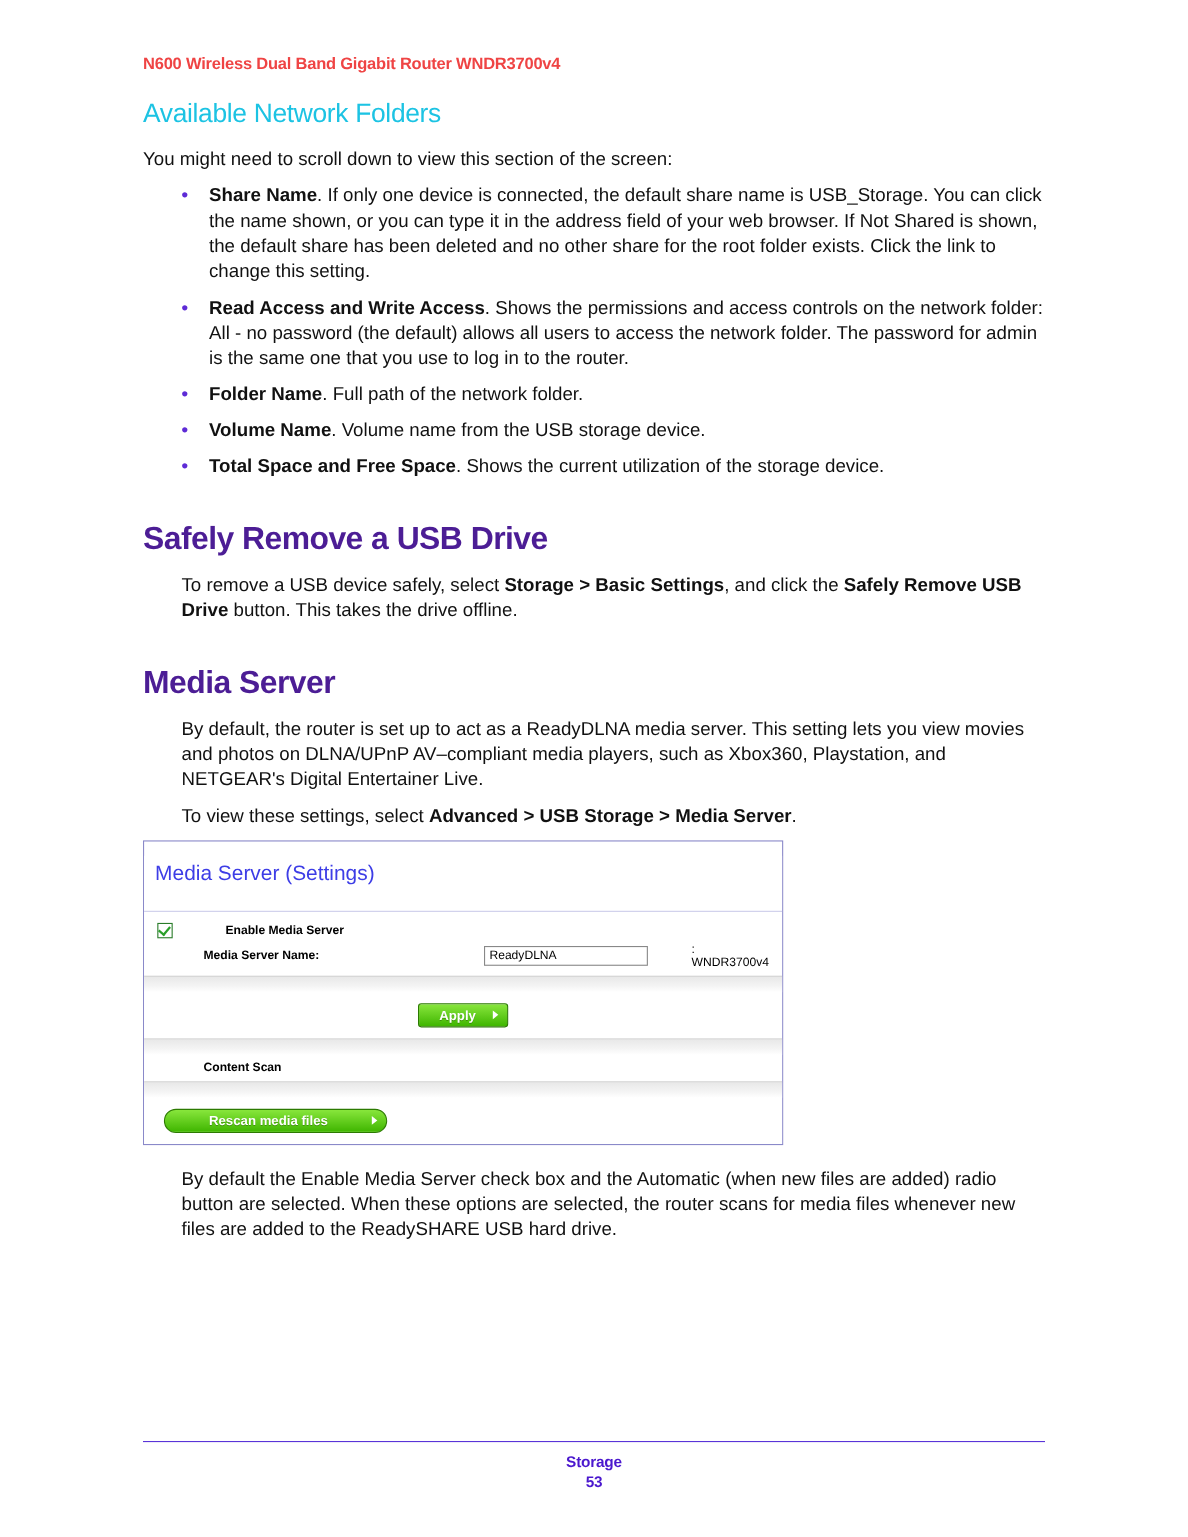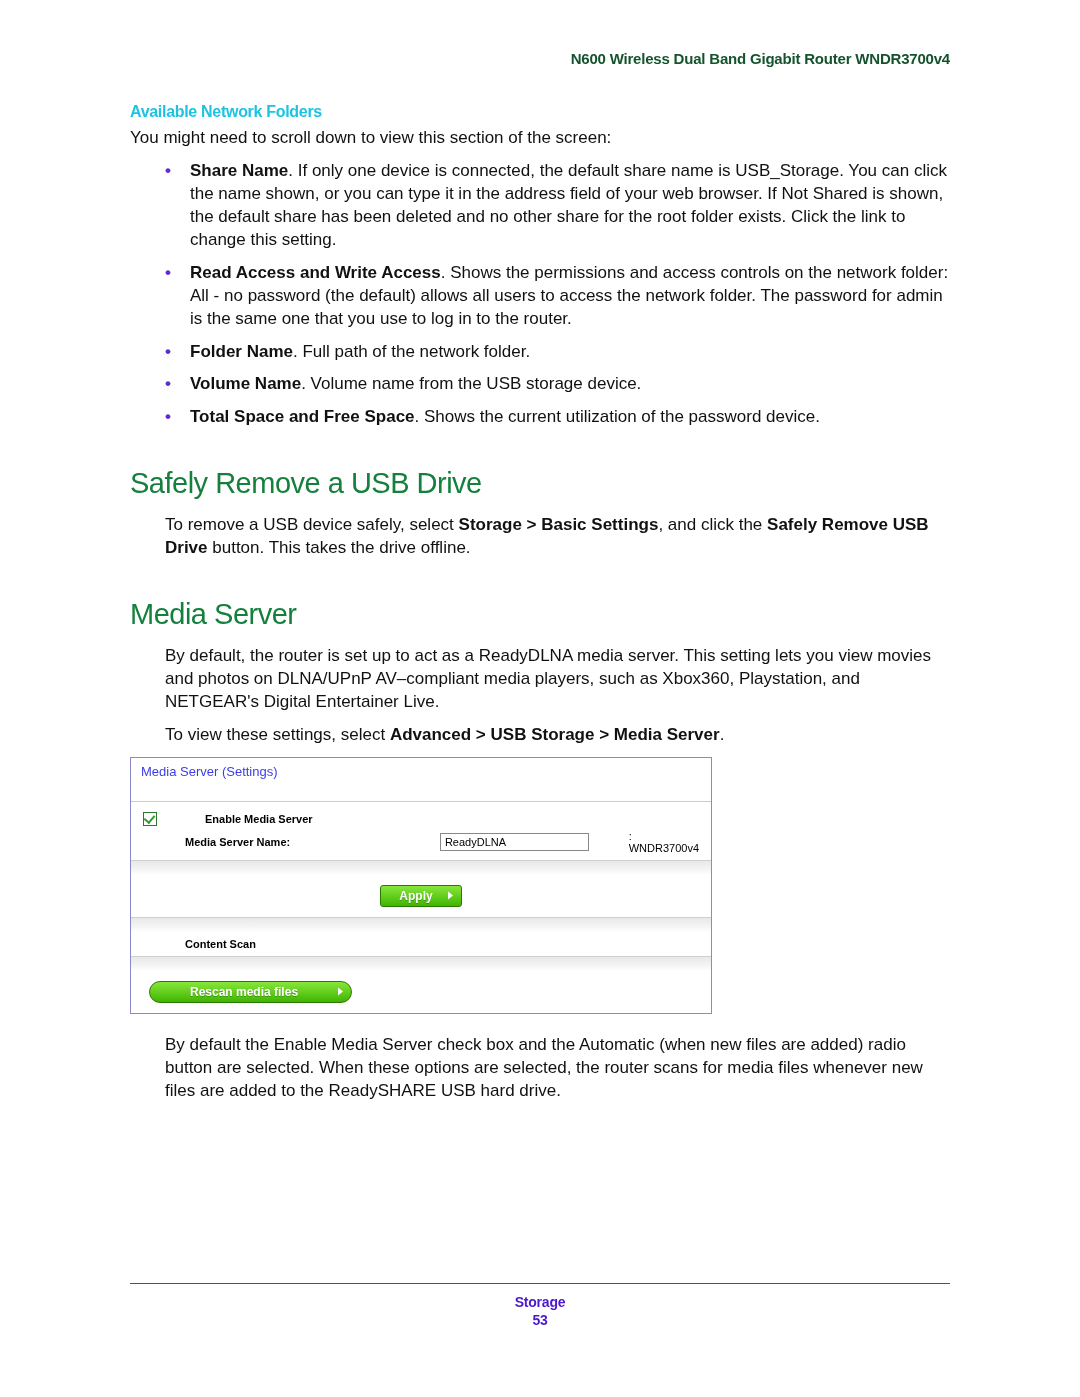--- a/index.html
+++ b/index.html
@@ -8,40 +8,40 @@
     font-family: Arial, Helvetica, sans-serif;
     background: #fff;
     color: #000;
     width: 1080px;
   }
   .page {
     padding: 50px 130px 40px 130px;
     box-sizing: border-box;
   }
   .doc-header {
-    text-align: right;
-    font-family: "Trebuchet MS", Arial, sans-serif;
-    font-weight: bold;
-    color: #14532d;
+    text-align: left;
+    font-family: "Trebuchet MS", Arial, sans-serif;
+    font-weight: bold;
+    color: #ef4444;
     font-size: 15px;
-    margin-bottom: 36px;
+    margin-bottom: 23px;
     letter-spacing: -0.2px;
   }
   h3.subsection {
     color: #1cc3e3;
     font-family: "Trebuchet MS", Arial, sans-serif;
-    font-weight: bold;
-    font-size: 16px;
-    margin: 0 0 6px 0;
+    font-weight: normal;
+    font-size: 24px;
+    margin: 0 0 16px 0;
     letter-spacing: -0.3px;
   }
   h2.section {
-    color: #15803d;
-    font-family: "Trebuchet MS", Arial, sans-serif;
-    font-weight: normal;
+    color: #4c1d95;
+    font-family: "Trebuchet MS", Arial, sans-serif;
+    font-weight: bold;
     font-size: 29px;
     margin: 38px 0 14px 0;
     letter-spacing: -0.5px;
   }
   p.body {
     font-size: 17px;
     line-height: 1.35;
     margin: 4px 0 10px 0;
     color: #111;
   }
@@ -78,21 +78,22 @@
     margin: 8px 0 20px 0;
     width: 580px;
     font-family: Arial, sans-serif;
     font-size: 12px;
   }
   .panel-header {
     background: #fff;
     color: #3d3de6;
     padding: 6px 10px 22px 10px;
     border-bottom: 1px solid #c8c8e8;
-    font-size: 13px;
+    font-size: 19px;
+    margin-top: 13px;
   }
   .panel-body {
     padding: 10px 12px 6px 12px;
     background: #fff;
   }
   .panel-row {
     display: flex;
     align-items: center;
     margin-bottom: 4px;
   }
@@ -210,21 +211,21 @@
     <li>
       <b>Read Access and Write Access</b><span>. Shows the permissions and access controls on the network folder: All - no password (the default) allows all users to access the network folder. The password for admin is the same one that you use to log in to the router.</span>
     </li>
     <li>
       <b>Folder Name</b><span>. Full path of the network folder.</span>
     </li>
     <li>
       <b>Volume Name</b><span>. Volume name from the USB storage device.</span>
     </li>
     <li>
-      <b>Total Space and Free Space</b><span>. Shows the current utilization of the password device.</span>
+      <b>Total Space and Free Space</b><span>. Shows the current utilization of the storage device.</span>
     </li>
   </ul>
 
   <h2 class="section">Safely Remove a USB Drive</h2>
   <p class="body indent">
     <span>To remove a USB device safely, select </span><b>Storage &gt; Basic Settings</b><span>, and click the </span><b>Safely Remove USB Drive</b><span> button. This takes the drive offline.</span>
   </p>
 
   <h2 class="section">Media Server</h2>
   <p class="body indent">By default, the router is set up to act as a ReadyDLNA media server. This setting lets you view movies and photos on DLNA/UPnP AV–compliant media players, such as Xbox360, Playstation, and NETGEAR's Digital Entertainer Live.</p>

